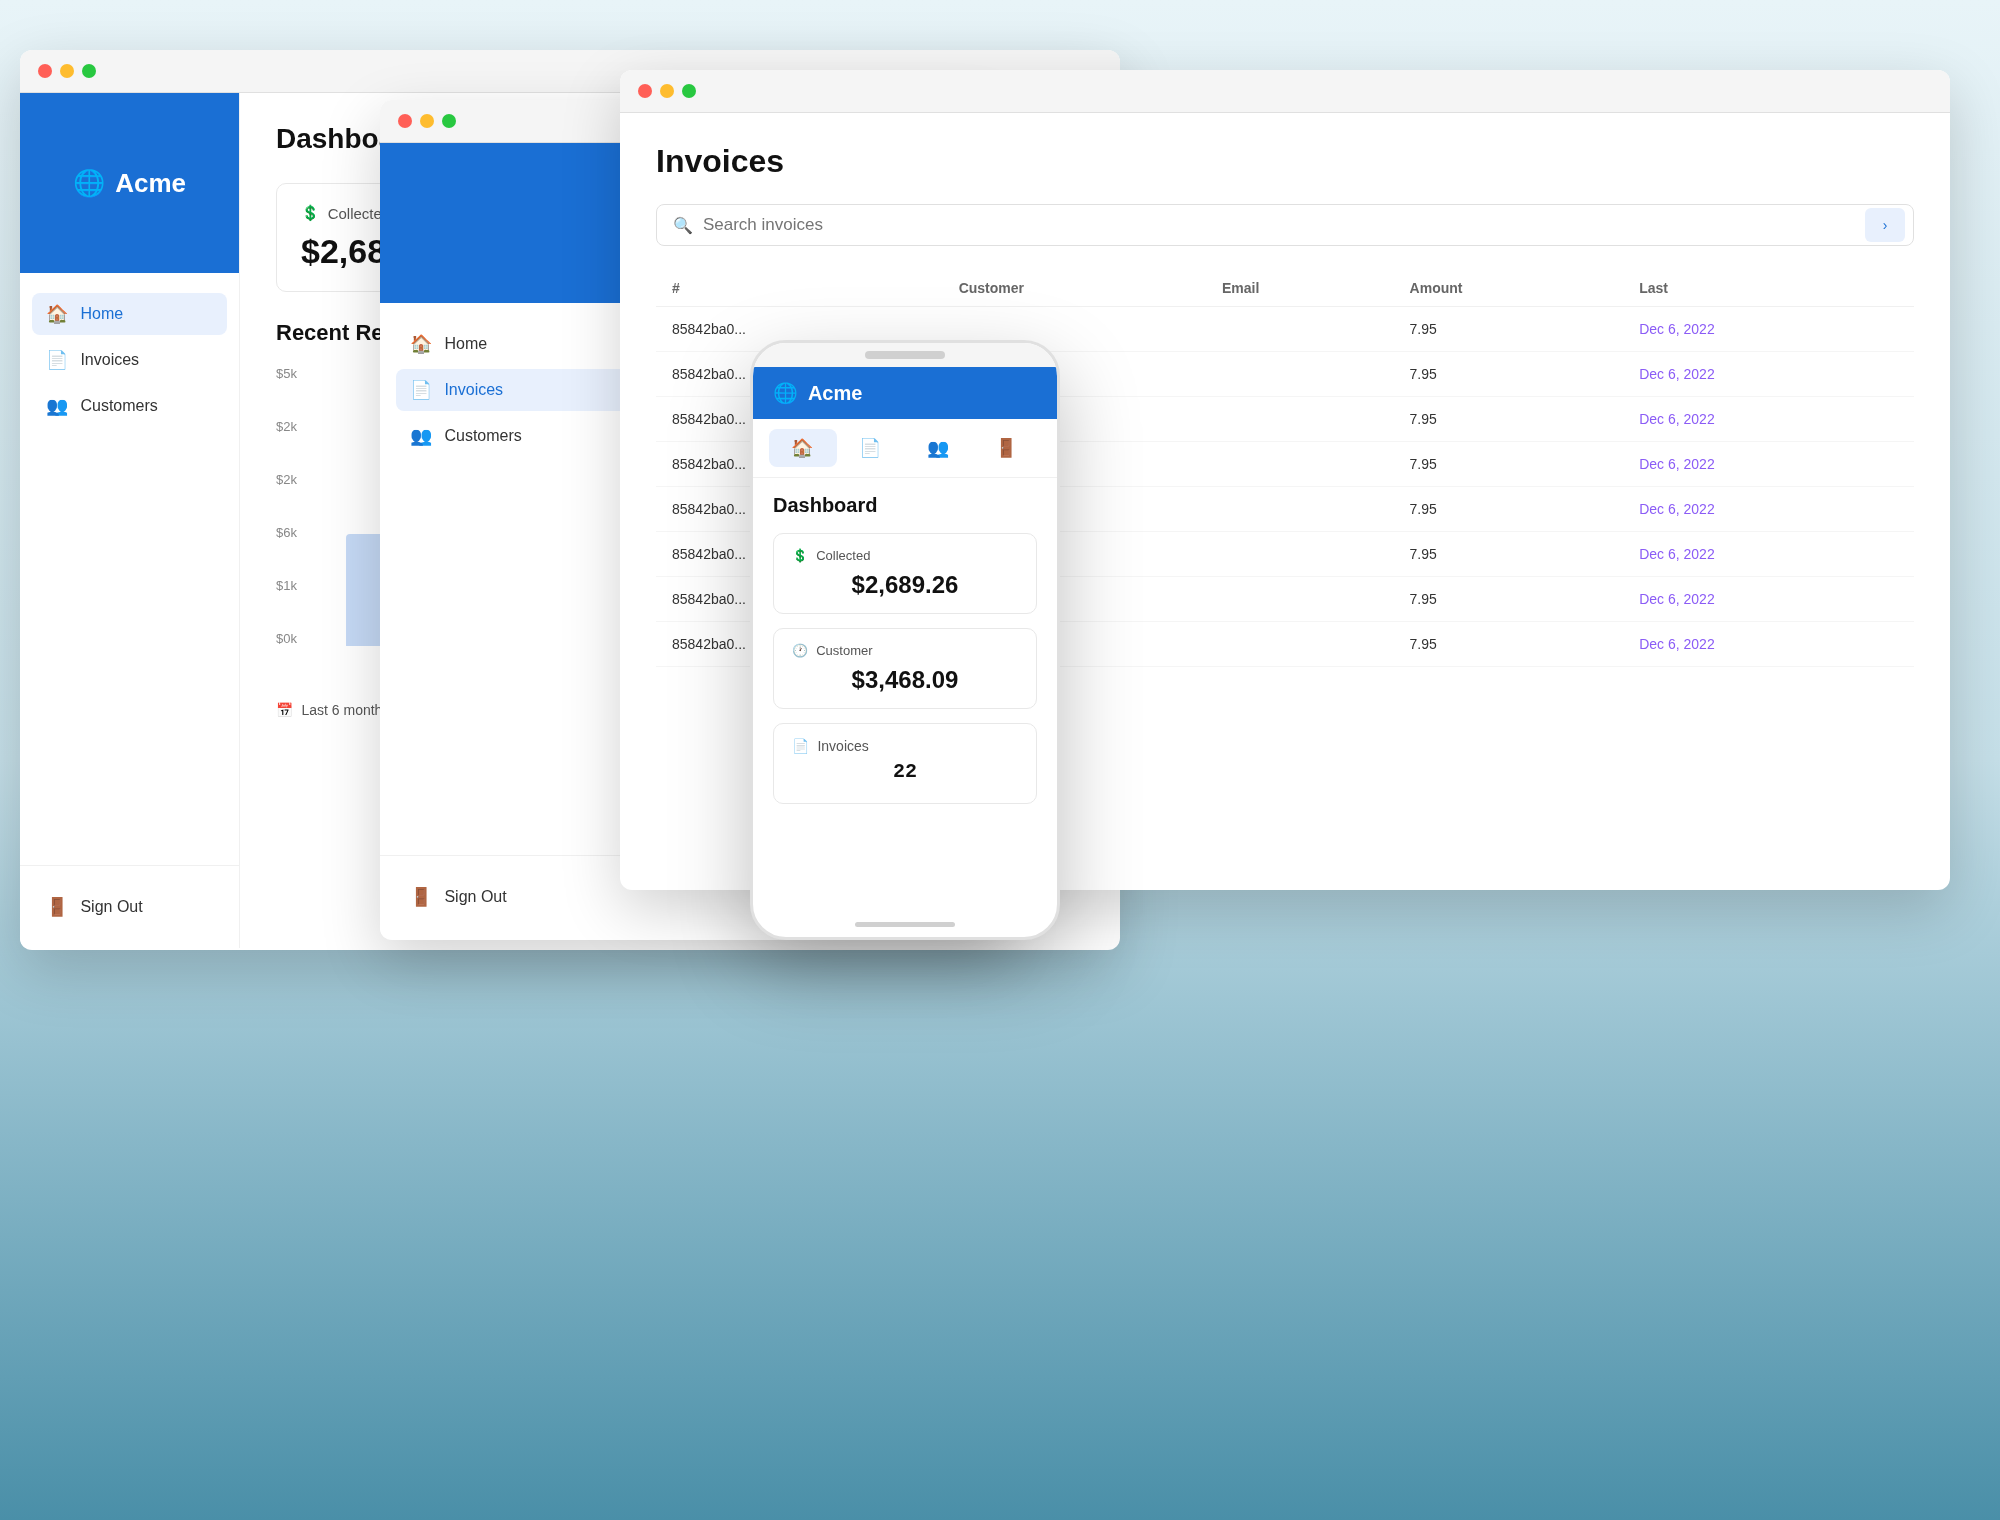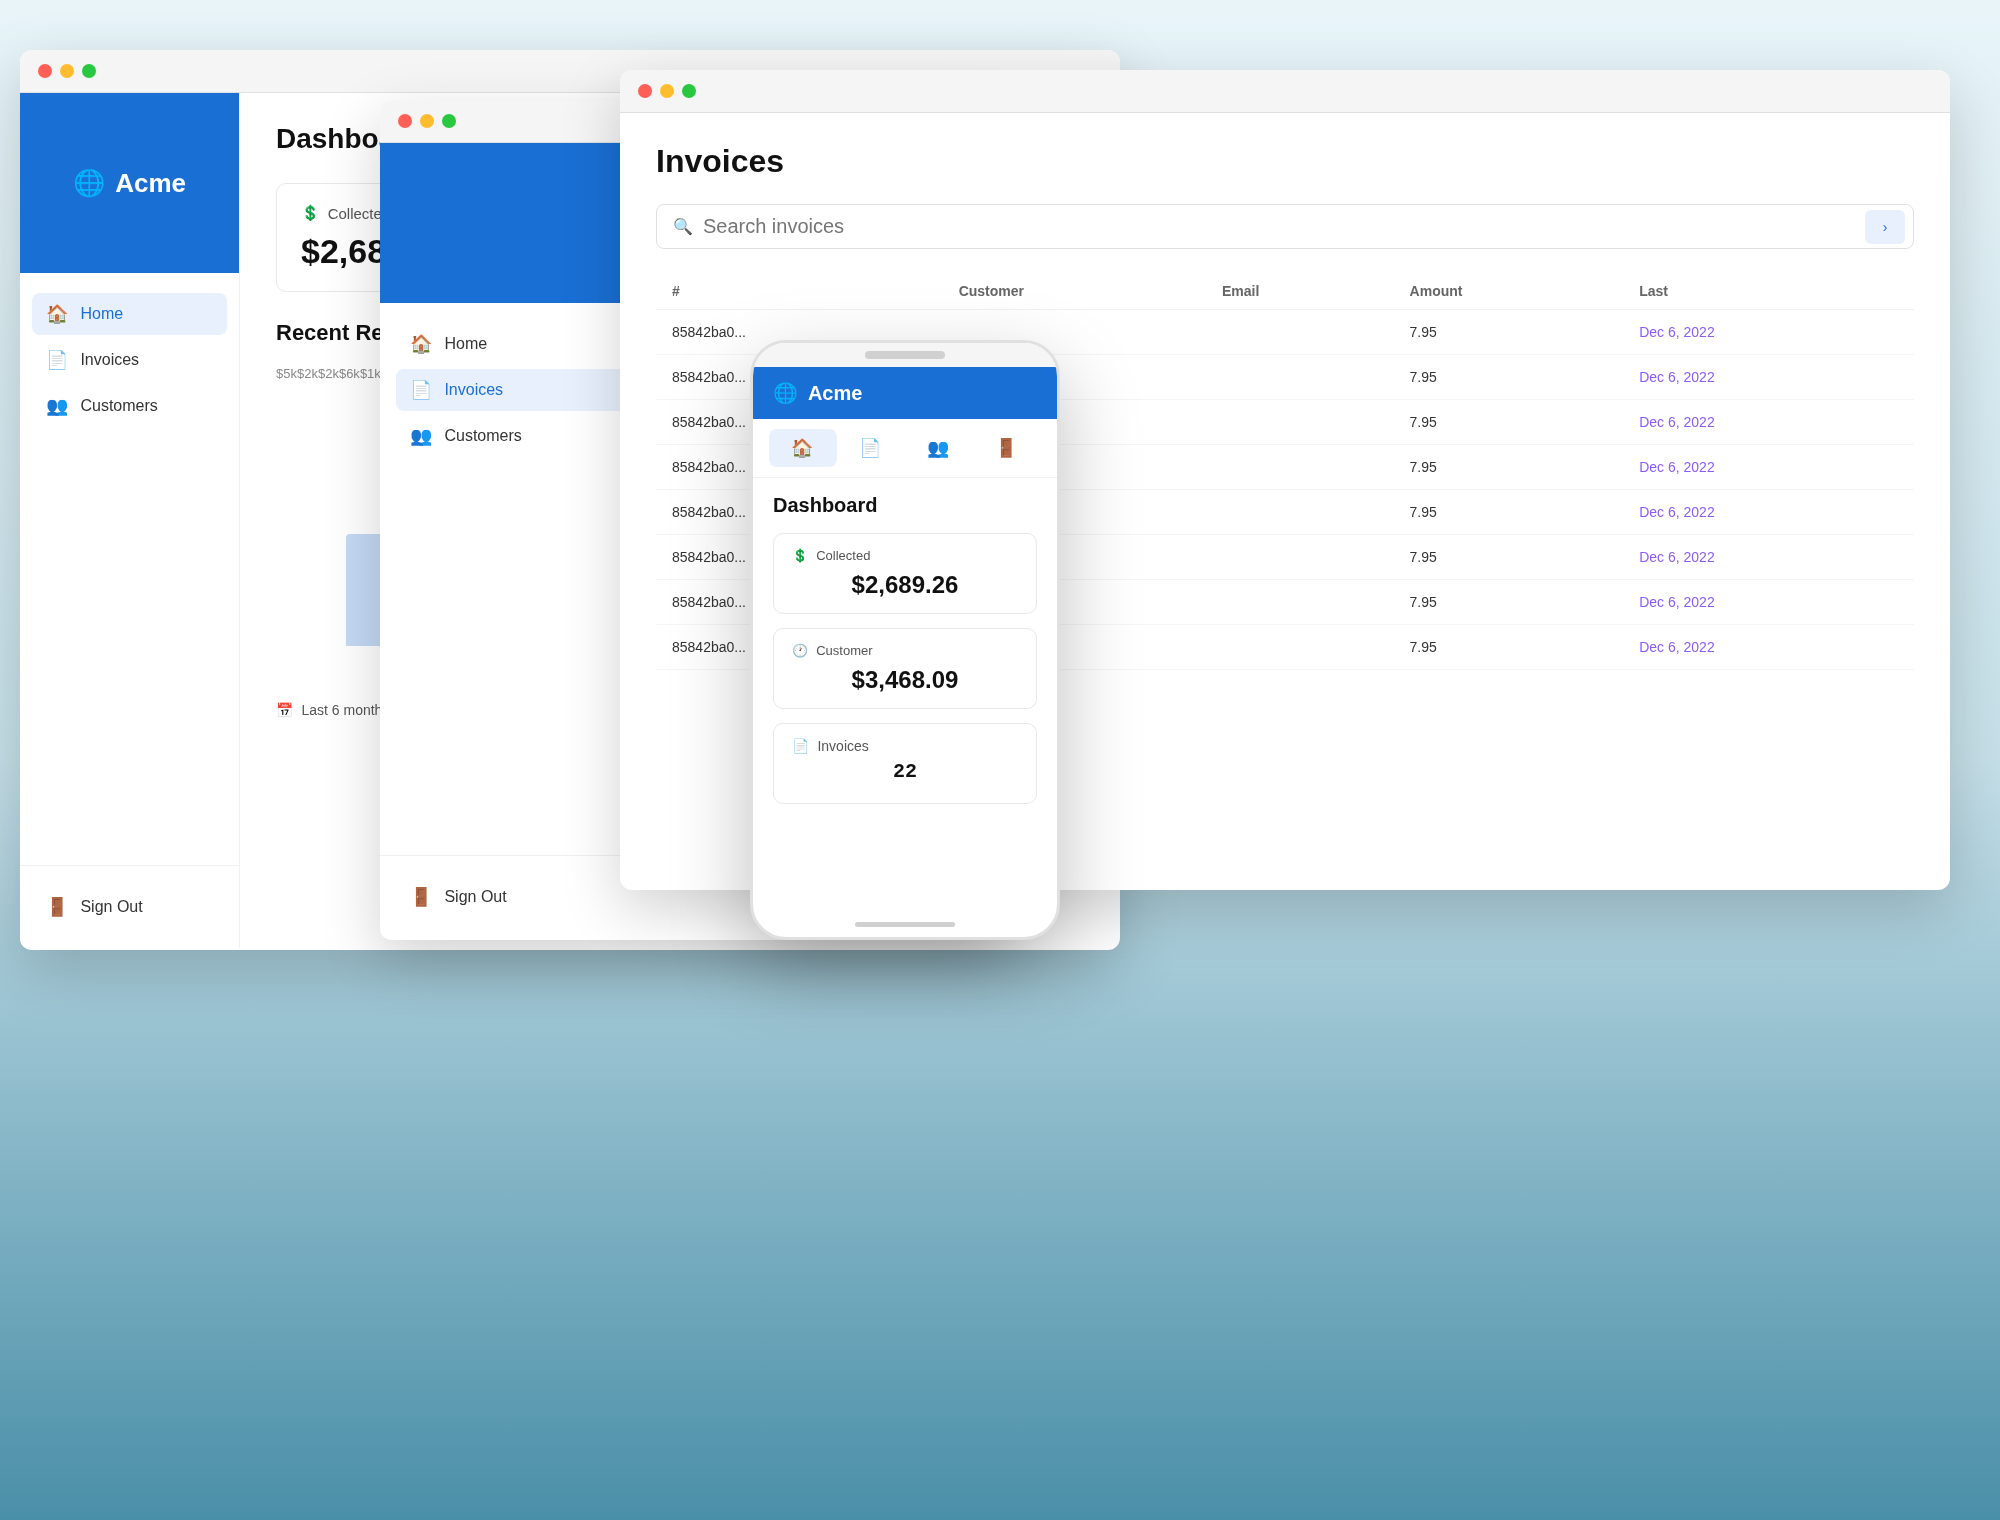--- a/index.html
+++ b/index.html
@@ -137,21 +137,21 @@
     .chart-area {
       position: relative;
       height: 320px;
     }
     .chart-y-labels {
       position: absolute;
       left: 0;
       top: 0;
       bottom: 40px;
       display: flex;
-      flex-direction: row;
+      flex-direction: column;
       justify-content: space-between;
       font-size: 13px;
       color: #888;
     }
     .chart-bars {
       position: absolute;
       left: 50px;
       right: 0;
       top: 0;
       bottom: 40px;
@@ -256,21 +256,21 @@
       border: 1px solid #e0e0e0;
       border-radius: 8px;
       padding: 10px 16px;
       margin-bottom: 24px;
       width: 100%;
       position: relative;
     }
     .search-bar input {
       border: none;
       outline: none;
-      font-size: 20px;
+      font-size: 17px;
       color: #888;
       flex: 1;
       background: transparent;
     }
     .search-btn {
       background: #1a6fd4;
       color: #fff;
       border: none;
       border-radius: 6px;
       padding: 8px 20px;

